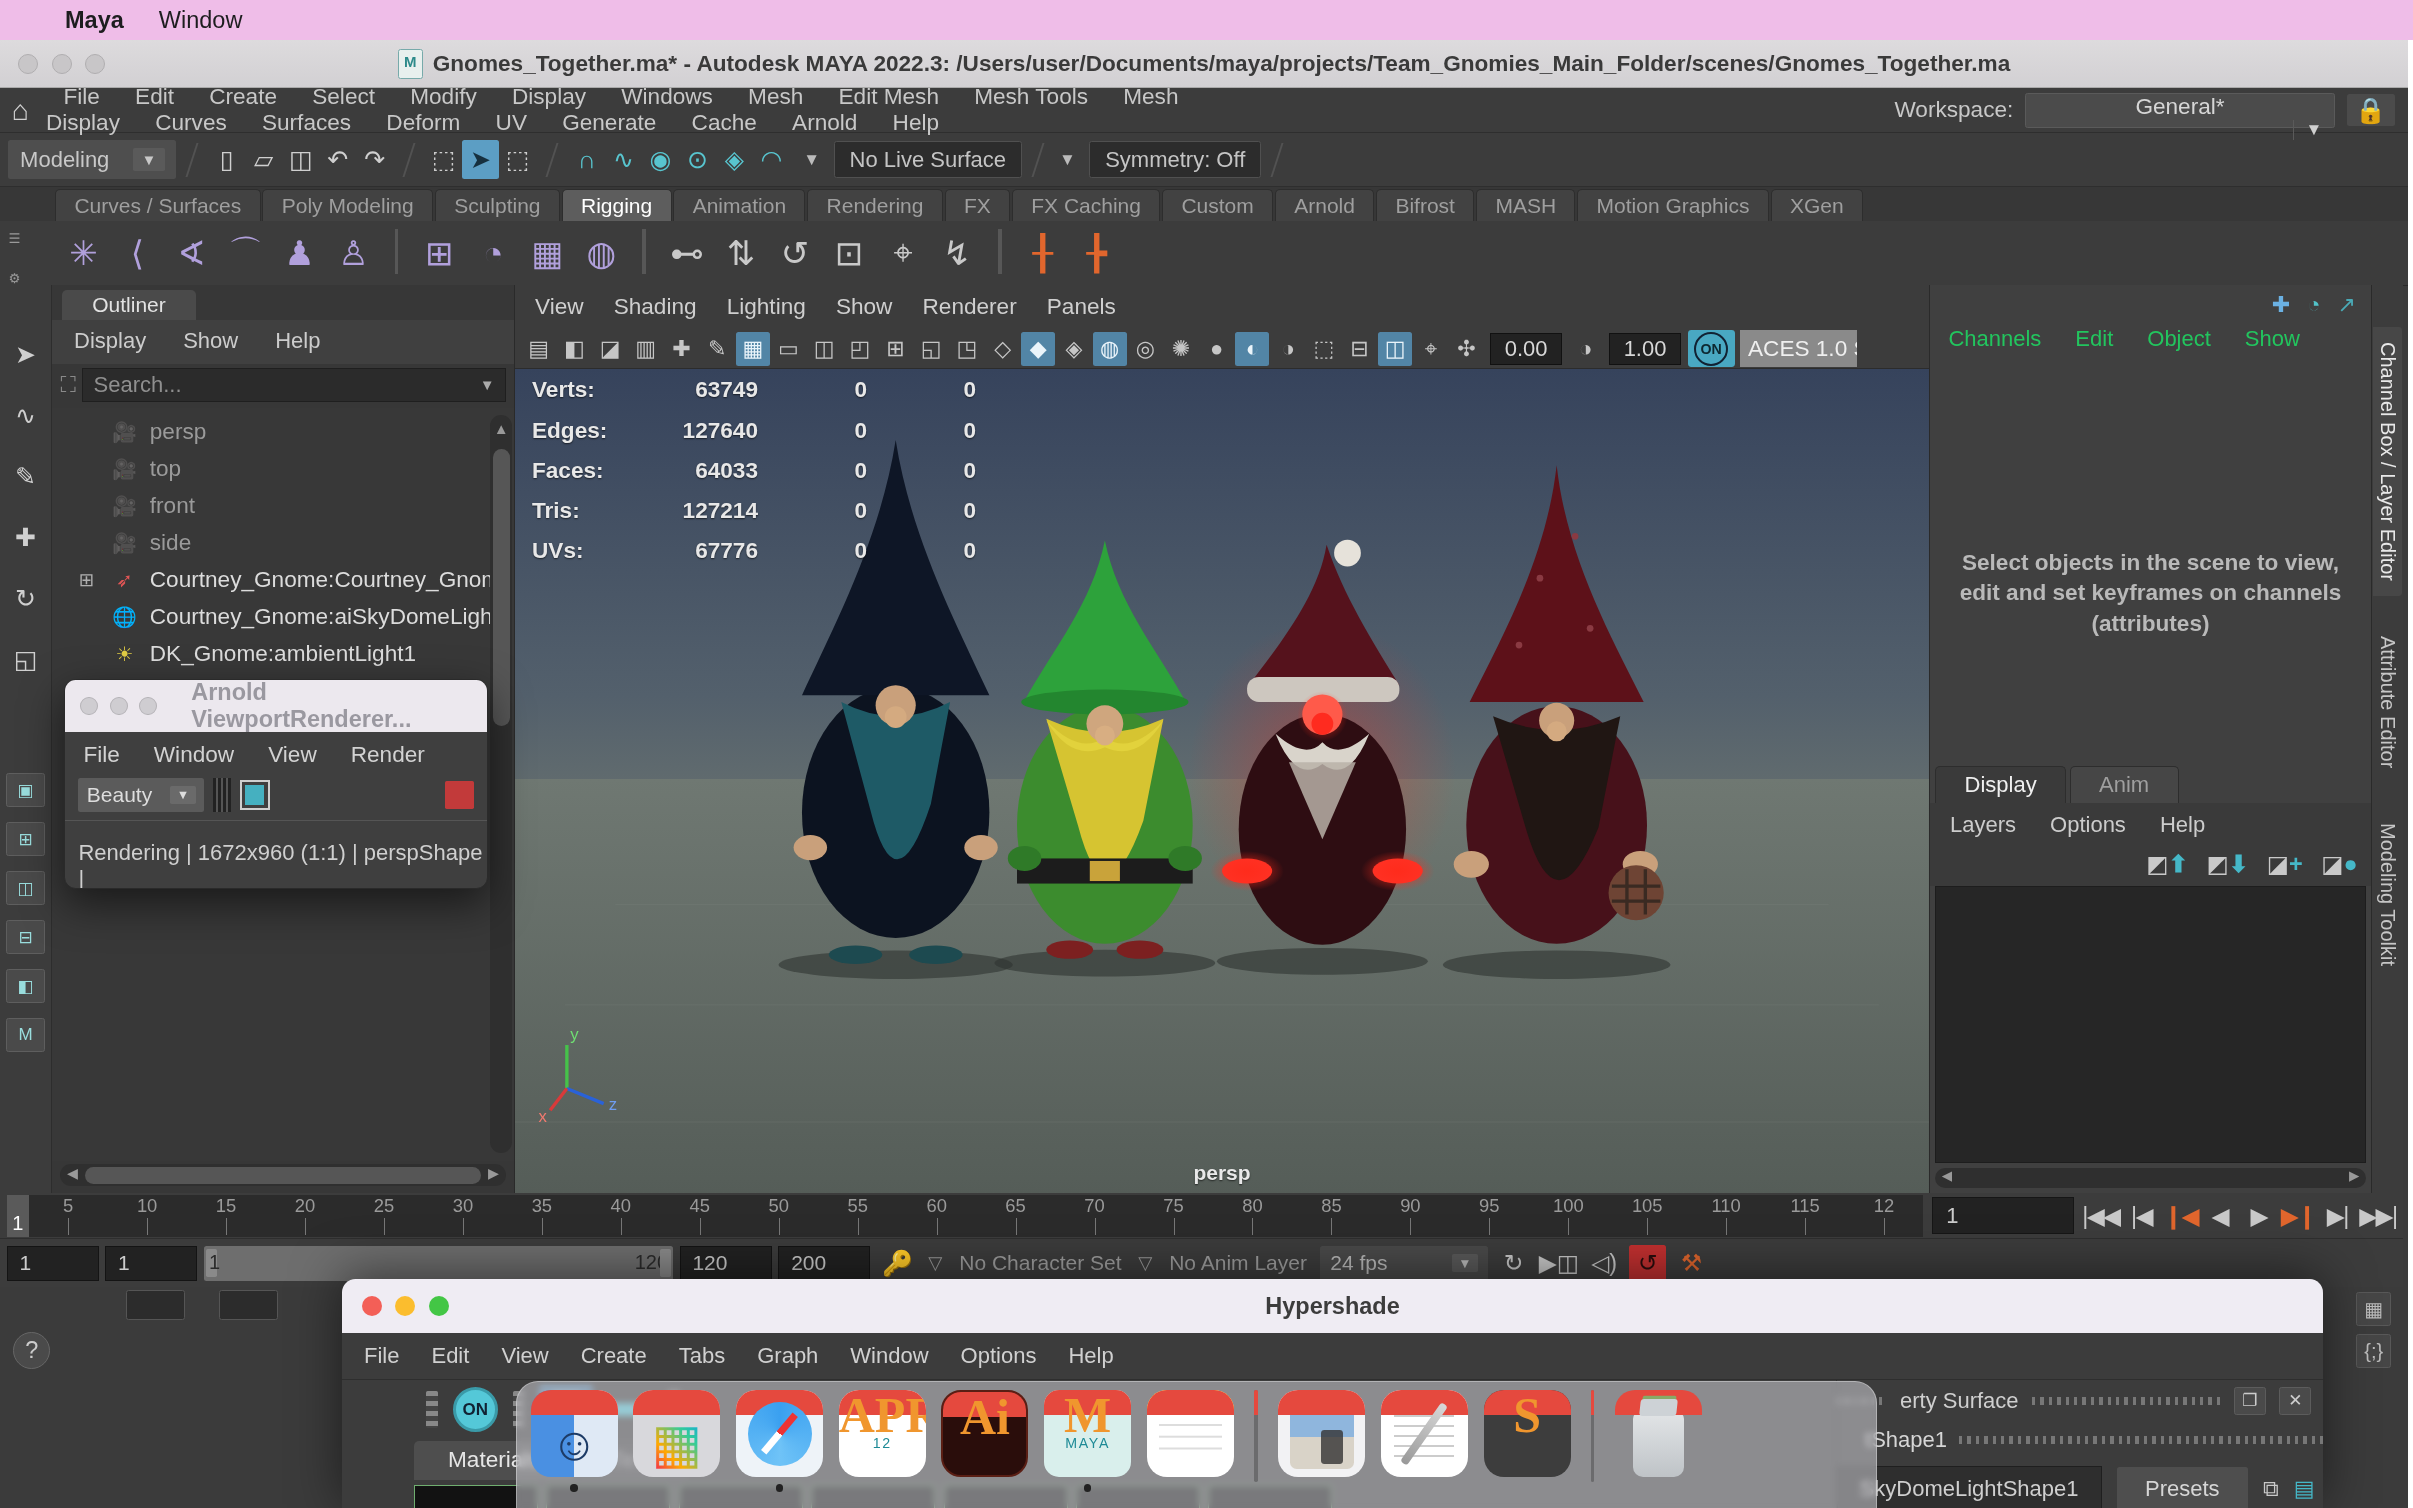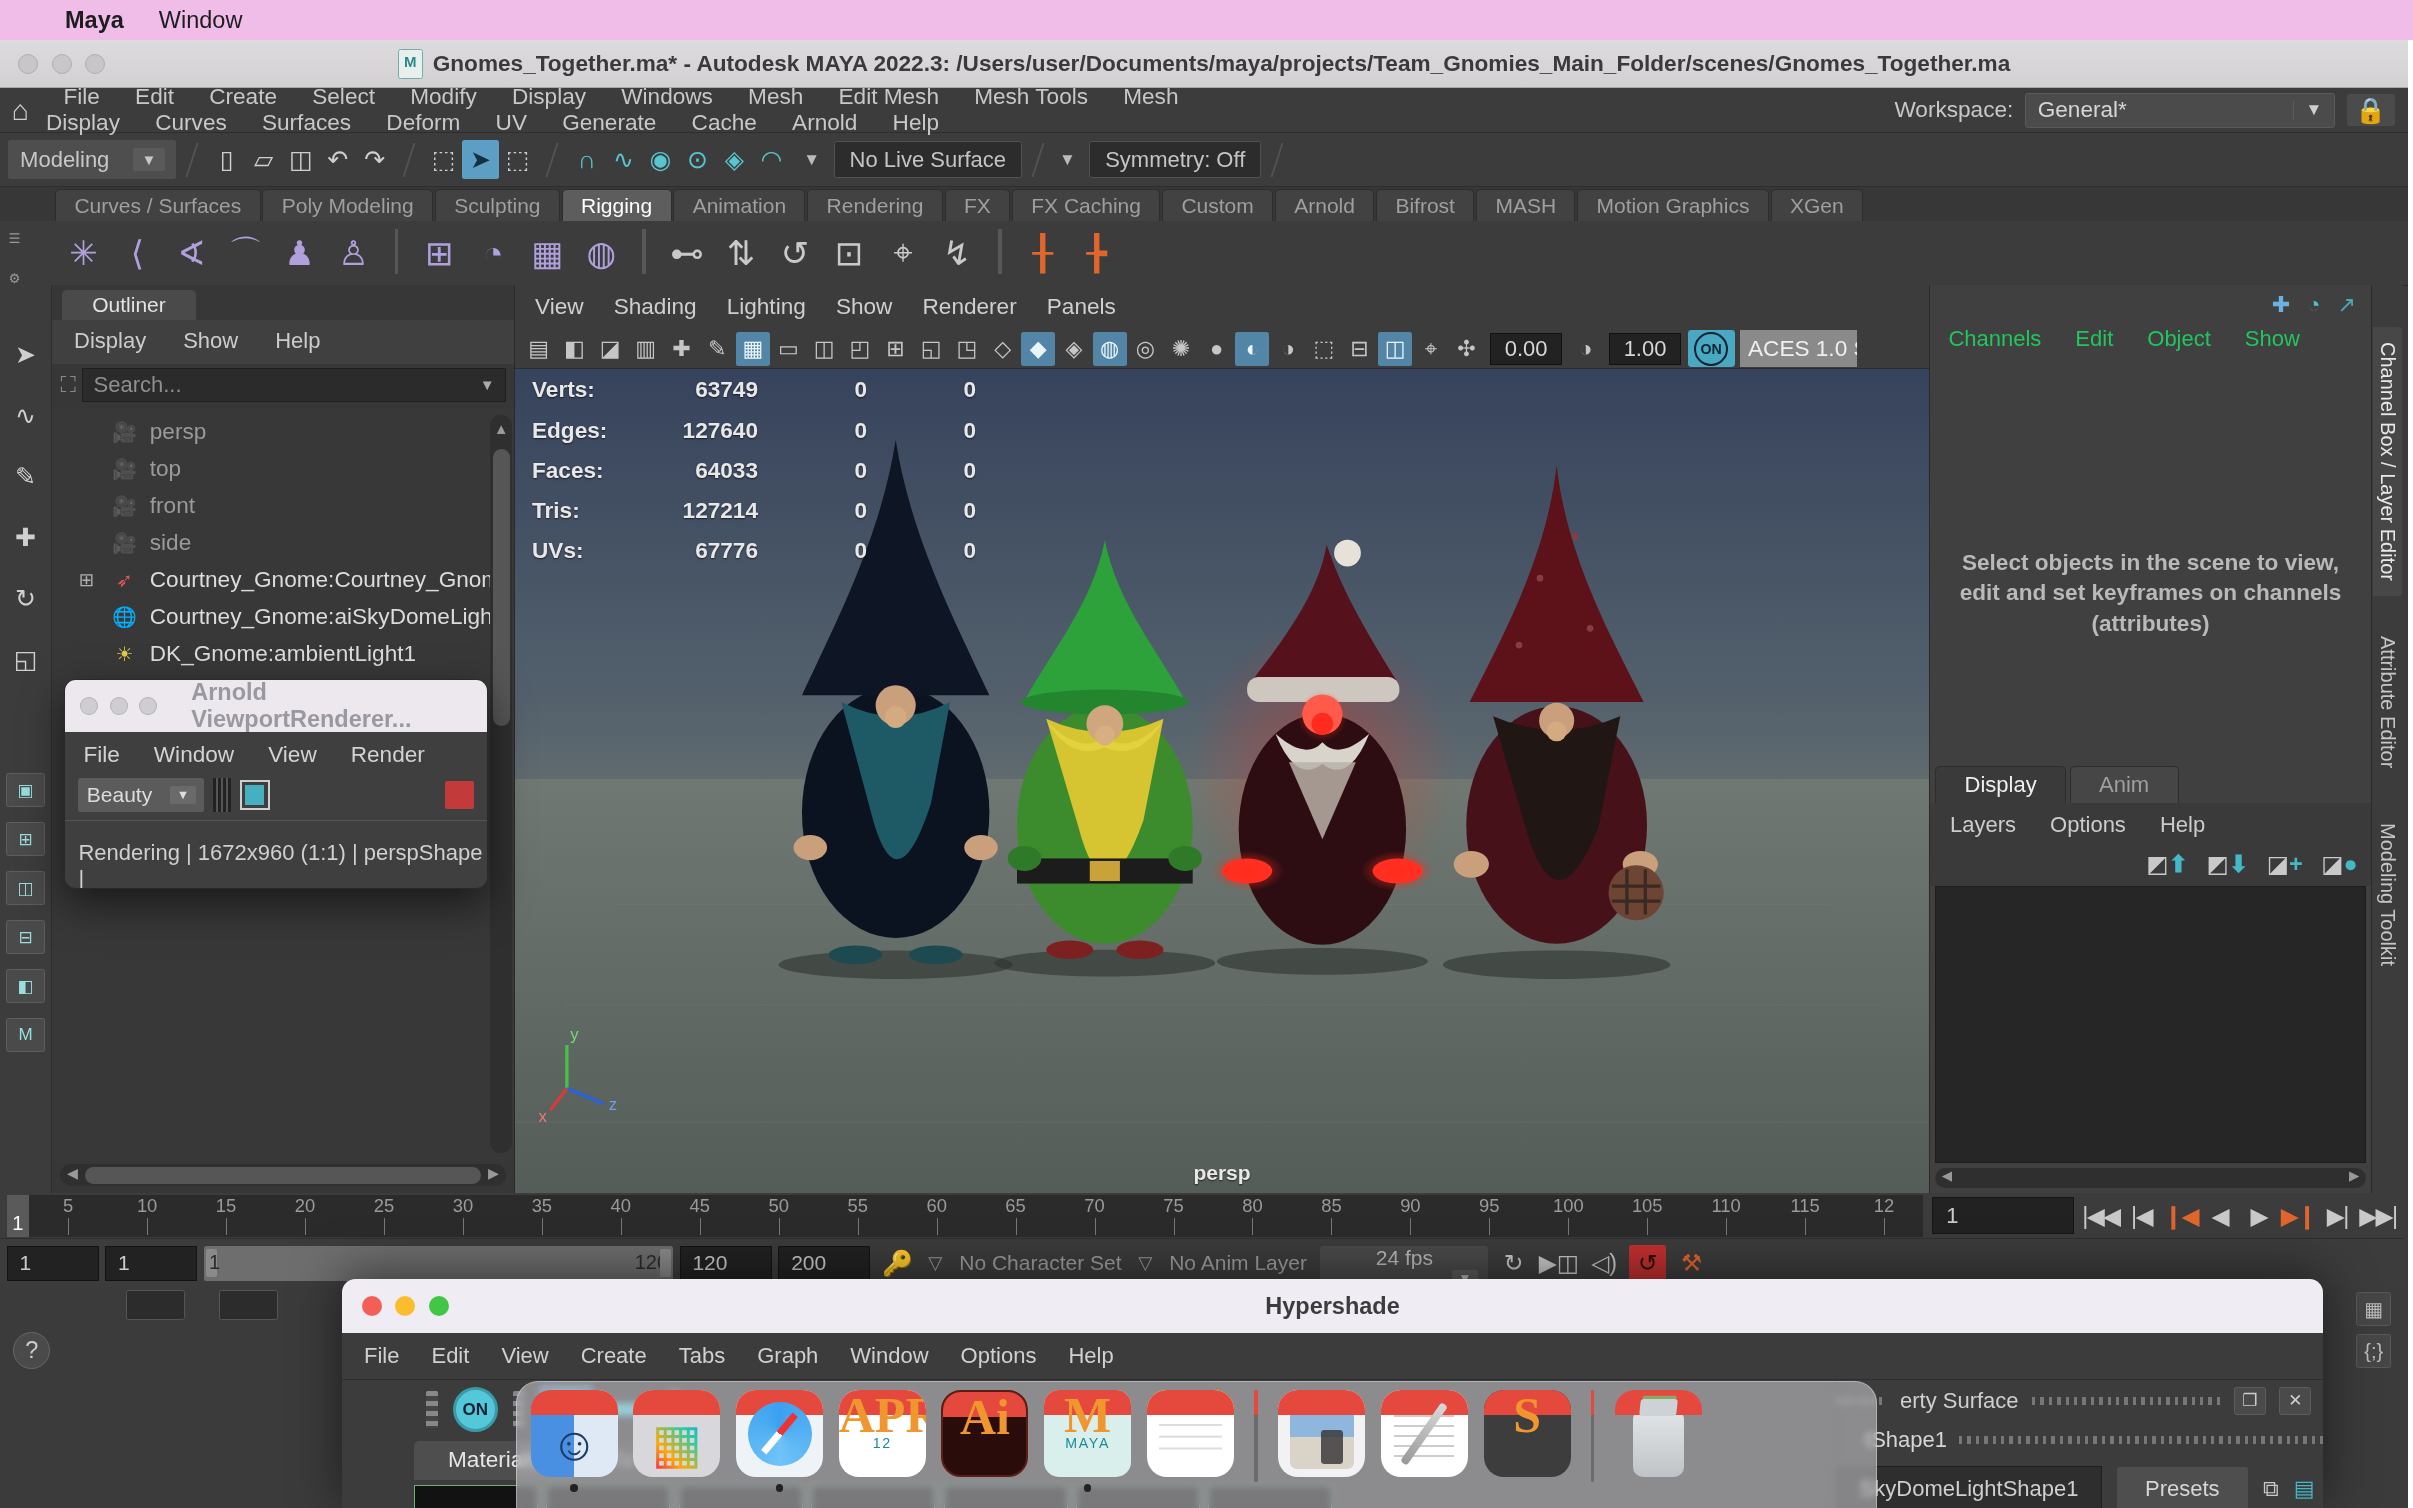--- a/index.html
+++ b/index.html
@@ -34,21 +34,21 @@
   .tl-dots { position:absolute; left:18.4px; display:flex; gap:13.4px; }
   .tl-dots i { width:20px; height:20px; border-radius:50%; background:#c8c6c8; border:0.8px solid #b0aeb0; }
   .title-c { margin:0 auto; display:flex; align-items:center; gap:10px; color:#3a3a3a; font-size:22.6px; font-weight:bold; }
   .doc-ico { width:25px; height:30px; background:#e8f0ee; border:1.7px solid #7aa; border-radius:2.5px; position:relative; }
   .doc-ico::after { content:"M"; position:absolute; left:0; right:0; top:3.4px; text-align:center; font-size:15px; color:#2d8a8a; font-weight:bold; }
 
   .menurow { height:45px; background:#3c3c3c; display:flex; align-items:center; gap:0; color:#c8c8c8; font-size:22.6px; border-bottom:0.8px solid #2e2e2e; }
   .home-ico { padding:0 17px 0 11.7px; font-size:28.5px; color:#d0d0d0; }
   .menurow .mi { padding:0 17.6px; }
   .ws { margin-left:auto; display:flex; align-items:center; gap:11.7px; padding-right:13.4px; }
-  .ws-dd { width:310px; height:35px; background:#4b4b4b; border:0.8px solid #5a5a5a; border-radius:2.5px; display:flex; align-items:center; padding:0 11.7px; color:#d6d6d6; }
+  .ws-dd { width:310px; height:35px; background:#4b4b4b; border:0.8px solid #5a5a5a; border-radius:2.5px; display:flex; align-items:center; padding:0 11.7px; color:#d6d6d6;flex-direction:column; }
   .ws-dd .arr { margin-left:auto; border-left:0.8px solid #5a5a5a; padding-left:11.7px; color:#cfcfcf; font-size:17px; }
   .lock { font-size:25px; color:#d6d6d6; background:#4b4b4b; border-radius:2.5px; padding:1.7px 8.4px; }
 
   .toolrow { height:54px; background:#3c3c3c; display:flex; align-items:center; gap:8.4px; padding:0 8.4px; border-bottom:0.8px solid #2e2e2e; color:#c8c8c8; }
   .mode-dd { width:168px; height:39px; background:#4e4e4e; border-radius:2.5px; display:flex; align-items:center; padding:0 11.7px; font-size:22px; }
   .mode-dd .arr { margin-left:auto; background:#5a5a5a; padding:3.4px 8.4px; border-radius:1.7px; font-size:15px; }
   .sep { width:1.7px; height:34px; background:#525252; margin:0 6.7px; transform:skewX(-18deg); }
   .ti { width:37px; height:39px; display:flex; align-items:center; justify-content:center; font-size:25px; color:#cfcfcf; border-radius:2.5px; }
   .ti.on { background:#5c9ec4; color:#16303f; }
   .ti.teal { color:#58c5cf; }
@@ -152,21 +152,21 @@
 
   .rangerow { position:absolute; left:0; right:5px; bottom:221px; height:49px; background:#3c3c3c; display:flex; align-items:center; gap:6.7px; padding:0 6.7px; border-top:0.8px solid #2e2e2e; }
   .rr-field { width:92px; height:35px; background:#222; border:0.8px solid #141414; color:#ccc; font-size:21px; display:flex; align-items:center; padding-left:11.7px; }
   .rslider { width:469px; height:35px; background:#6e6e6e; border-radius:2.5px; position:relative; color:#2b2b2b; font-size:20px; }
   .rslider .h1 { position:absolute; left:5px; top:5px; } .rslider .h2 { position:absolute; right:5px; top:5px; }
   .rslider::before,.rslider::after { content:""; position:absolute; top:3.4px; bottom:3.4px; width:11.7px; background:#8a8a8a; border-radius:1.7px; }
   .rslider::before { left:1.7px; } .rslider::after { right:1.7px; }
   .key-ico { color:#e1662d; font-size:25px; padding:0 5px; }
   .funnel { color:#9a9a9a; font-size:18.4px; padding:0 3.4px; }
   .rr-label { color:#9f9f9f; font-size:21px; padding:0 6.7px; white-space:nowrap; }
-  .fps-dd { width:168px; height:35px; background:#4a4a4a; border-radius:2.5px; color:#bbb; font-size:21px; display:flex; align-items:center; padding:0 10px;flex-direction:column; }
+  .fps-dd { width:168px; height:35px; background:#4a4a4a; border-radius:2.5px; color:#bbb; font-size:21px; display:flex; align-items:center; padding:0 10px; }
   .fps-dd .arr { margin-left:auto; background:#5a5a5a; padding:1.7px 6.7px; border-radius:1.7px; font-size:13.4px; }
   .rr-ic { min-width:37px; height:37px; display:flex; align-items:center; justify-content:center; color:#c9c9c9; font-size:23.5px; border-radius:2.5px; }
   .rr-ic.red { background:#c23030; color:#2a0d0d; }
   .rr-ic.runner { color:#e1662d; }
 
   .belowbar { position:absolute; left:0; right:5px; bottom:134px; height:87px; background:#3b3b3b; }
   .help-circ { position:absolute; left:13.4px; top:45px; width:37px; height:37px; border-radius:50%; background:#4a4a4a; border:1.7px solid #666; color:#ccc; font-size:23.5px; display:flex; align-items:center; justify-content:center; }
   .mini-w { position:absolute; left:126px; top:3.4px; display:flex; gap:34px; align-items:center; }
   .mini-w i { width:59px; height:30px; background:#2c2c2c; border:0.8px solid #555; border-radius:2.5px; }
   .edge-ic { position:absolute; right:11.7px; top:5px; display:flex; flex-direction:column; gap:8.4px; color:#bbb; font-size:20px; }

